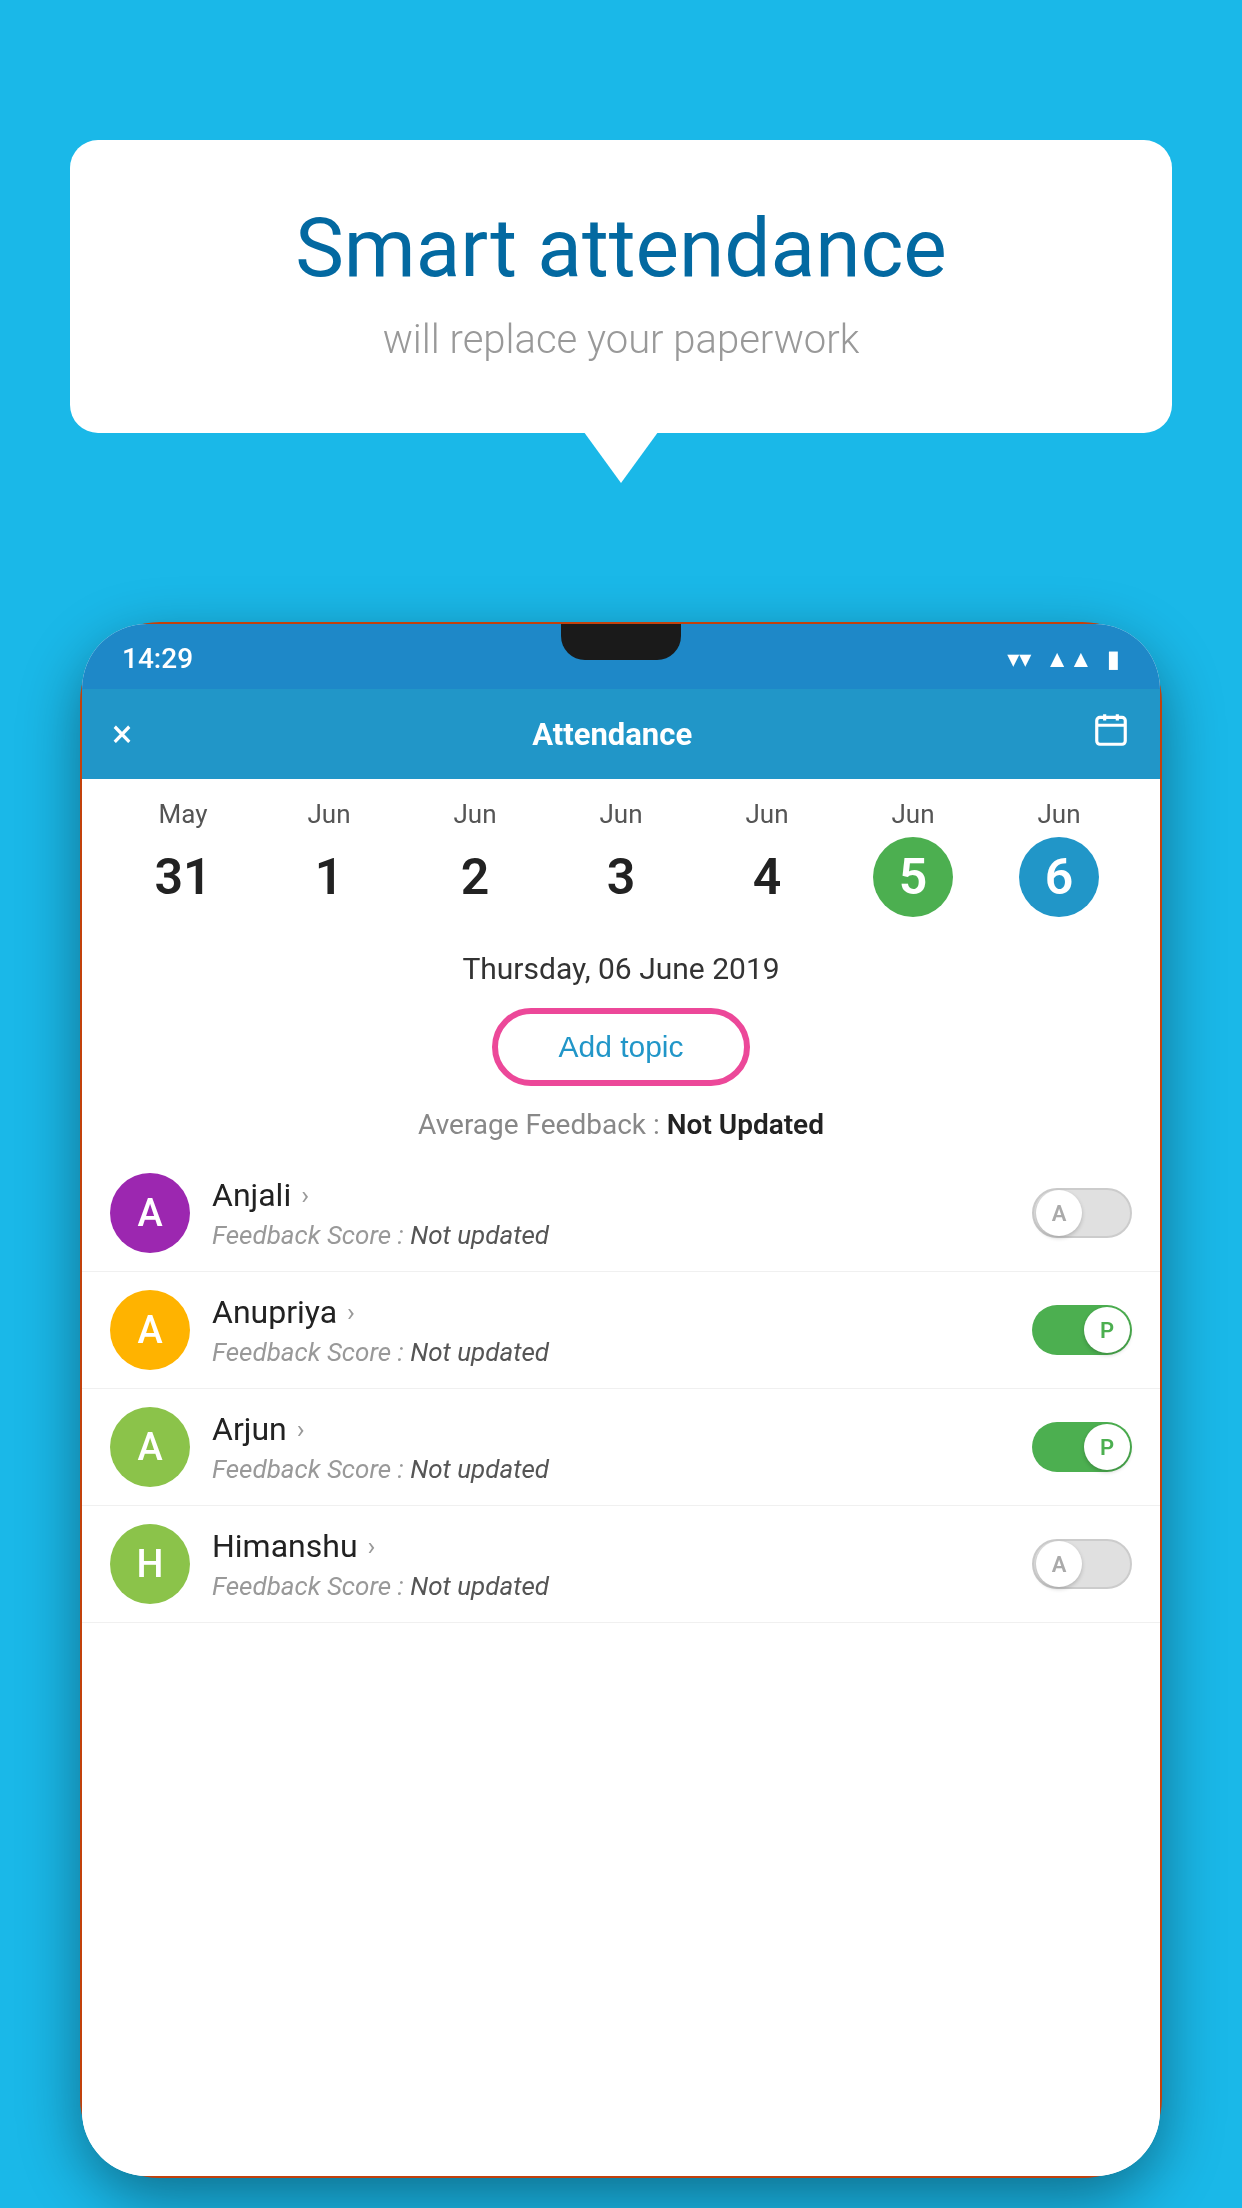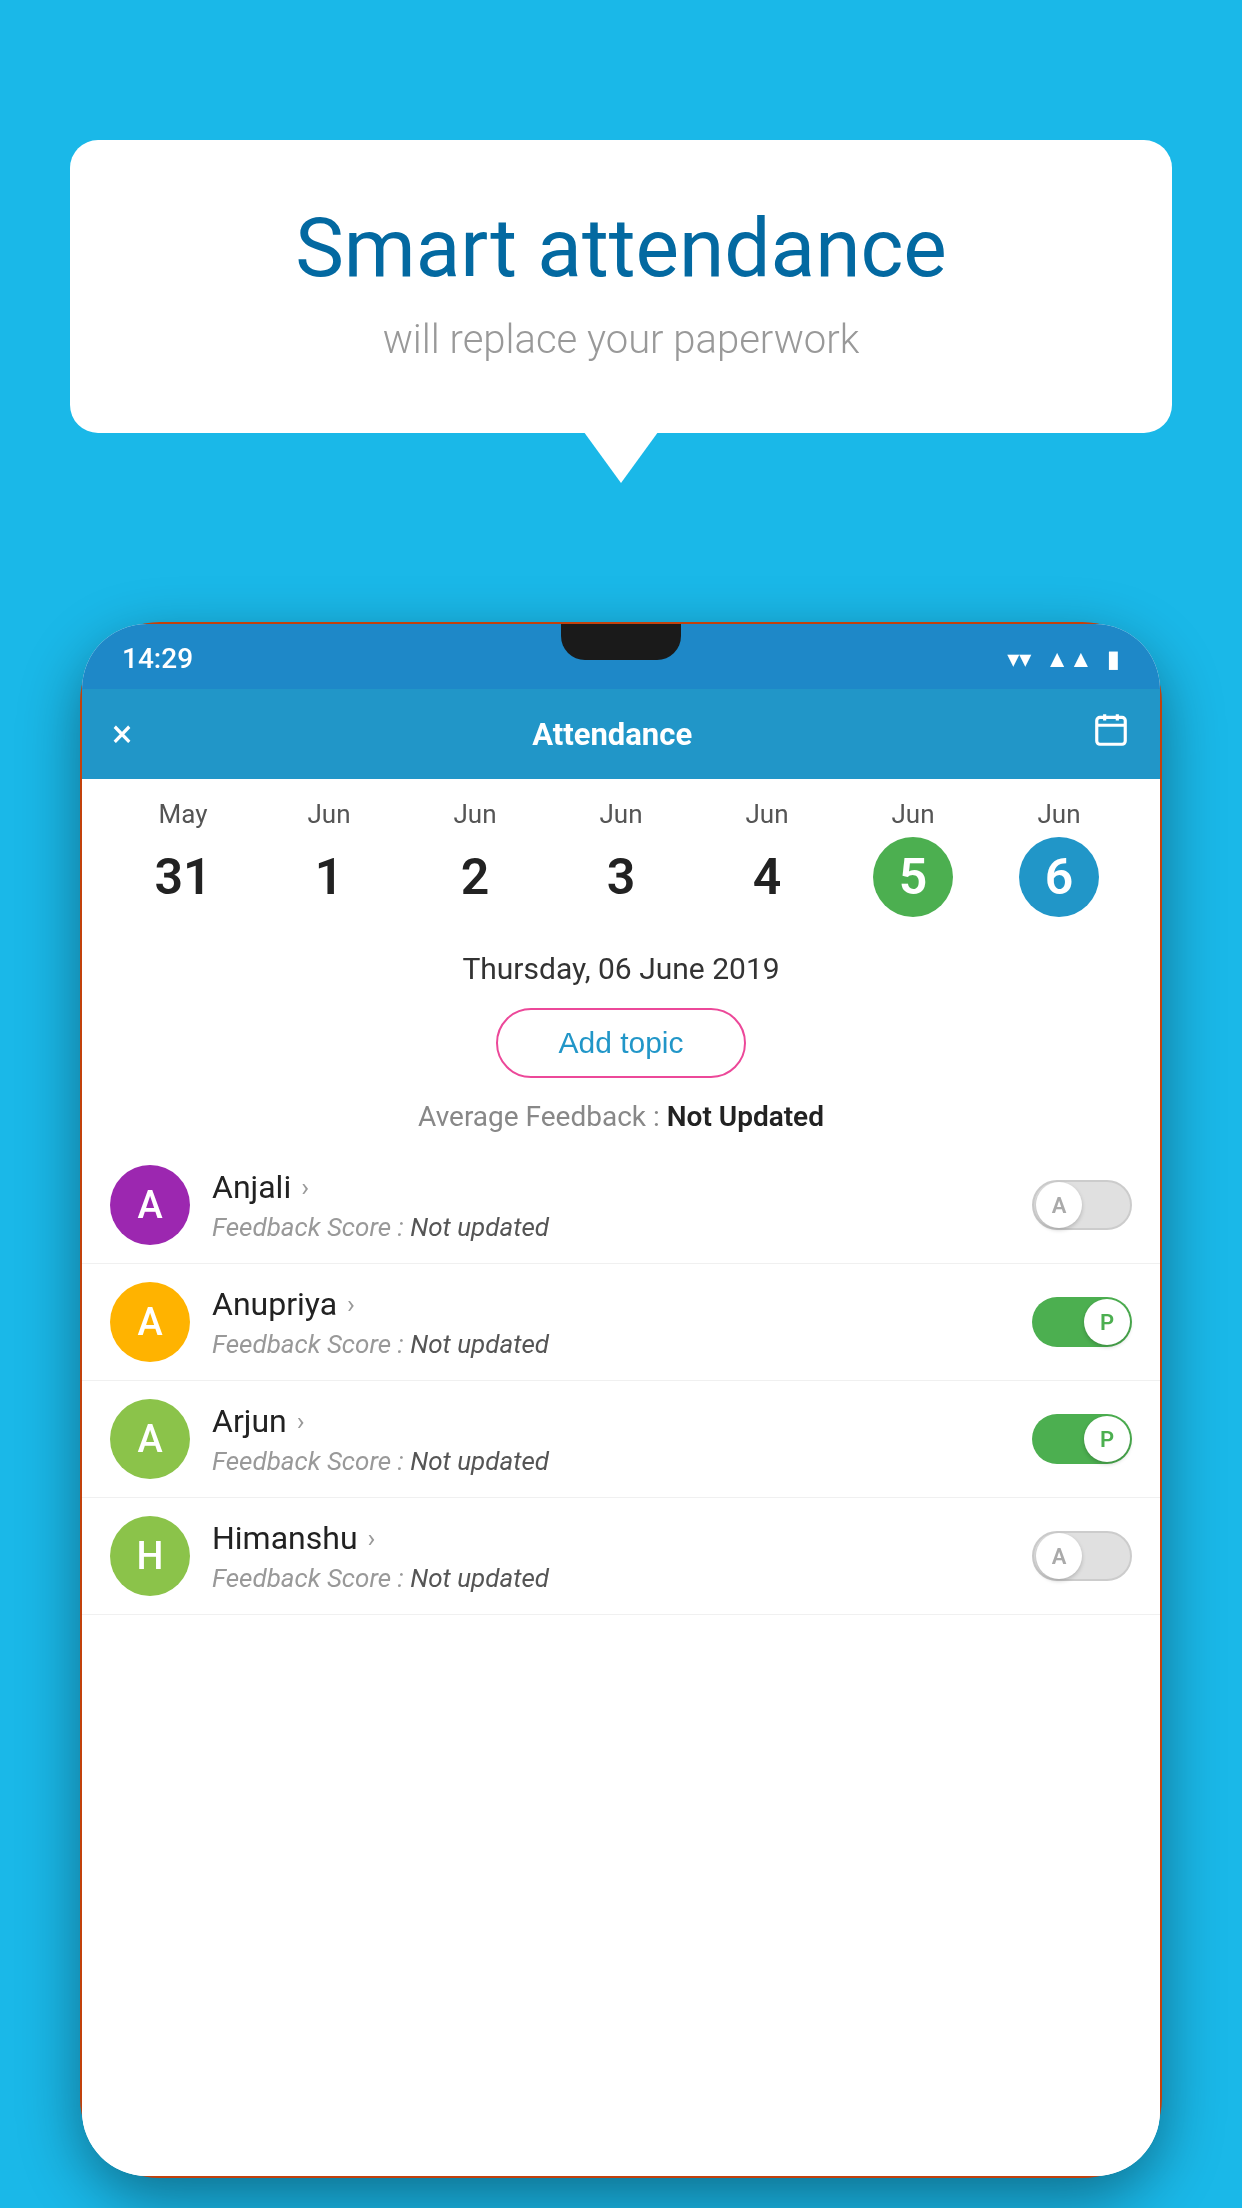--- a/index.html
+++ b/index.html
@@ -216,21 +216,21 @@
     }
 
     
     .add-topic-wrapper {
       display: flex;
       justify-content: center;
       padding: 14px 28px;
       flex-shrink: 0;
     }
     .add-topic-btn {
-      border: 2px solid #ec4899;
+      border: 6px solid #ec4899;
       background: white;
       color: #2196c8;
       border-radius: 40px;
       padding: 16px 60px;
       font-size: 30px;
       cursor: pointer;
     }
 
     
     .avg-feedback {

